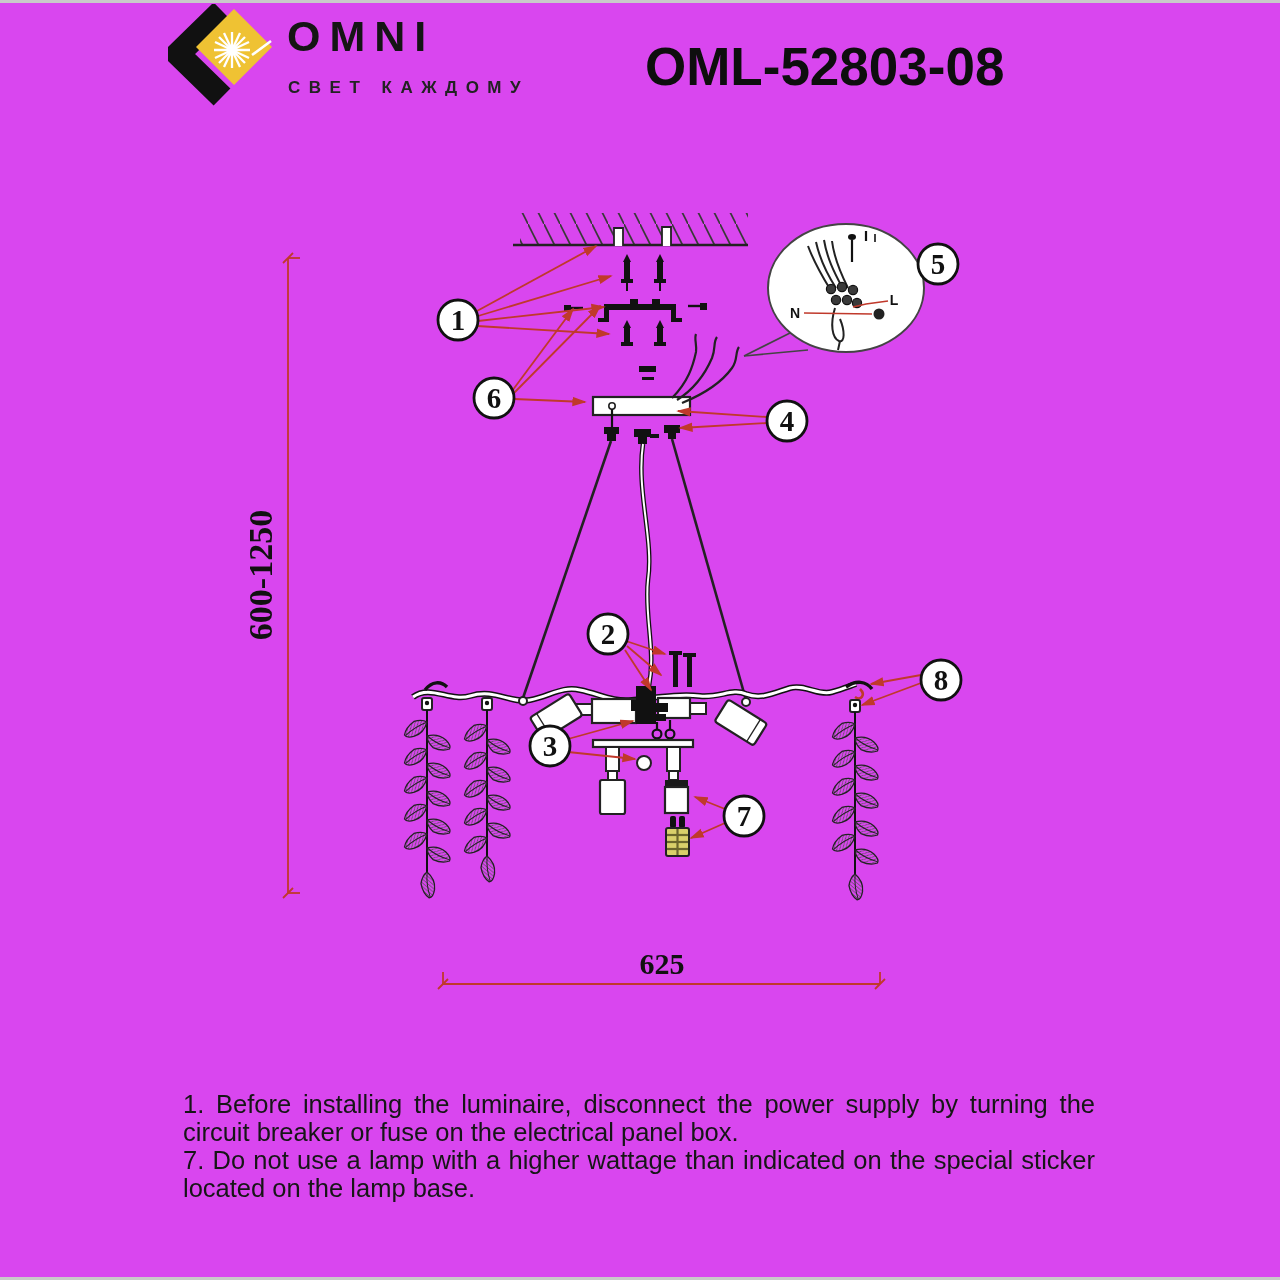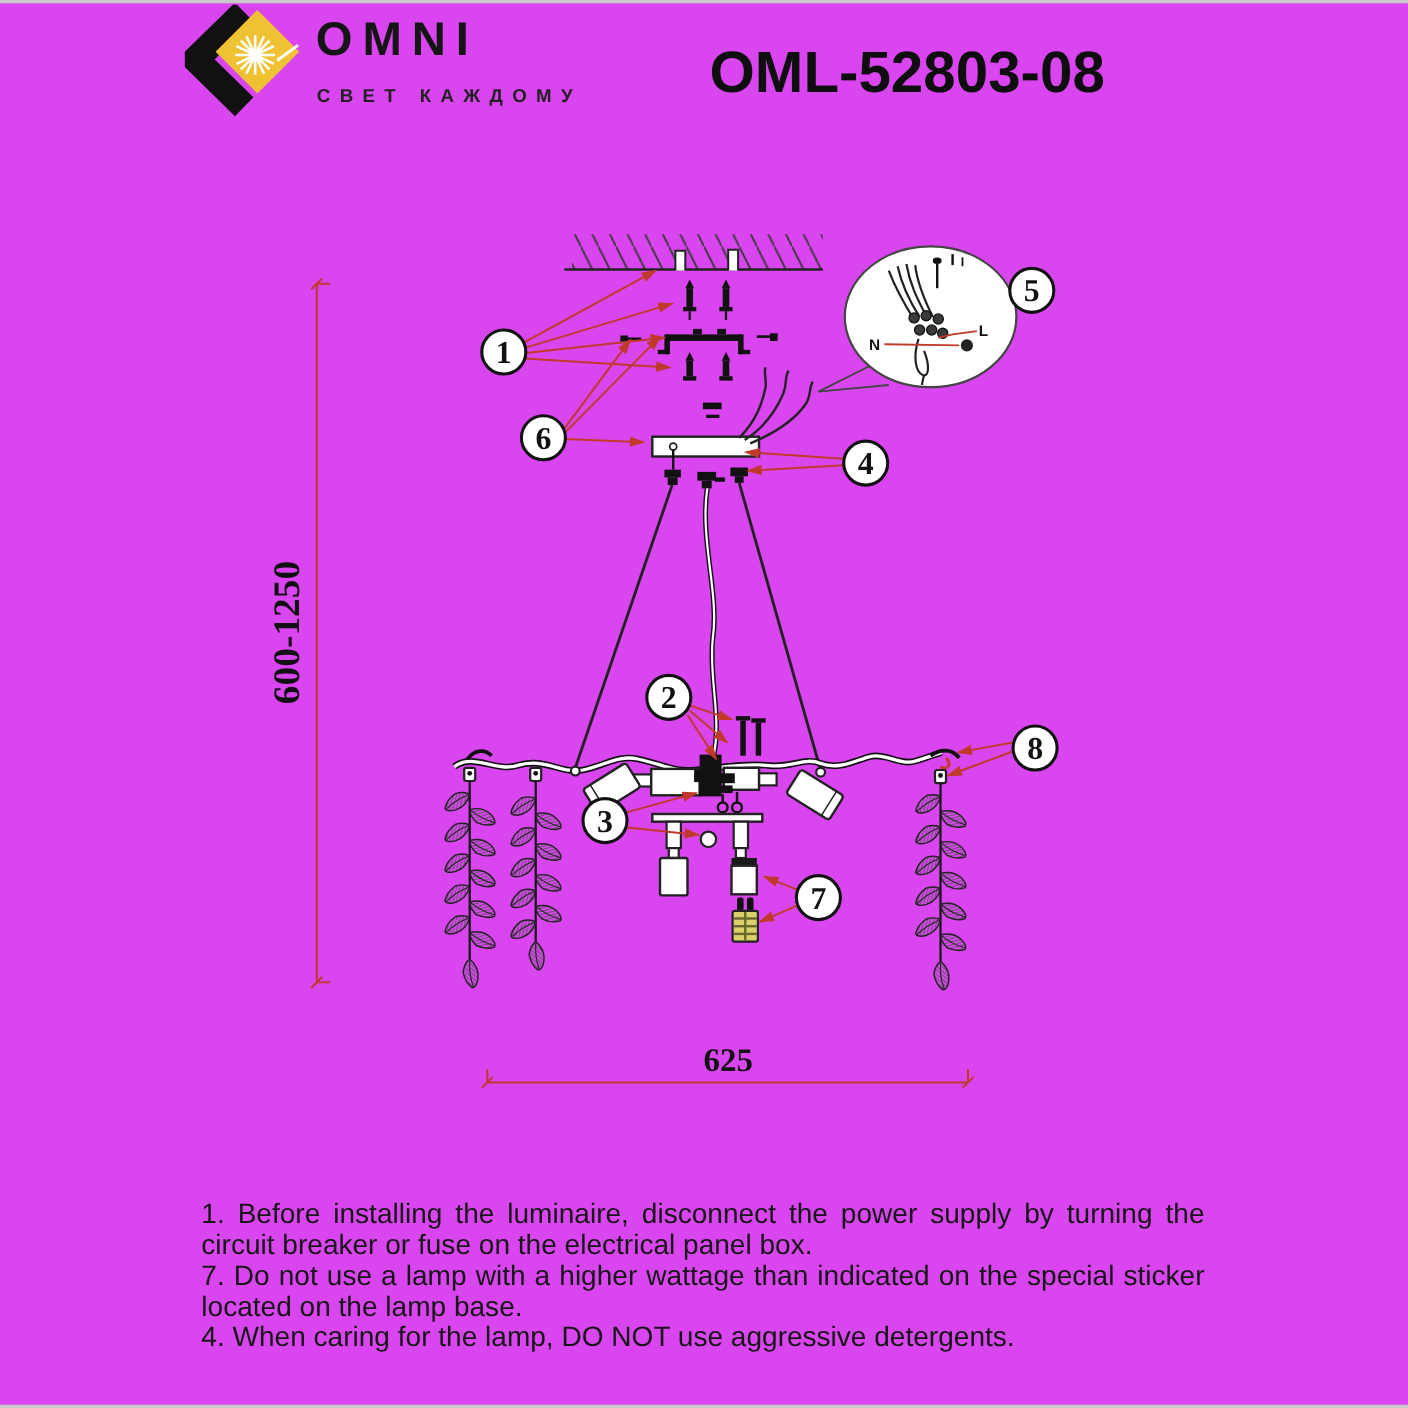--- a/index.html
+++ b/index.html
@@ -366,15 +366,14 @@
       <g>
         <circle cx="941" cy="680" r="20" fill="#fff" stroke="#111" stroke-width="2.8"></circle>
         <text class="co-num" x="941" y="690" text-anchor="middle">8</text>
       </g>
     </g>
   </svg>
 
   <div class="instructions">
     <p>1. Before installing the luminaire, disconnect the power supply by turning the circuit breaker or fuse on the electrical panel box.</p>
     <p>7. Do not use a lamp with a higher wattage than indicated on the special sticker located on the lamp base.</p>
-    <p>4. When caring for the lamp, DO NOT use aggressive detergents.</p>
   </div>
 </div>
 
 </body></html>

